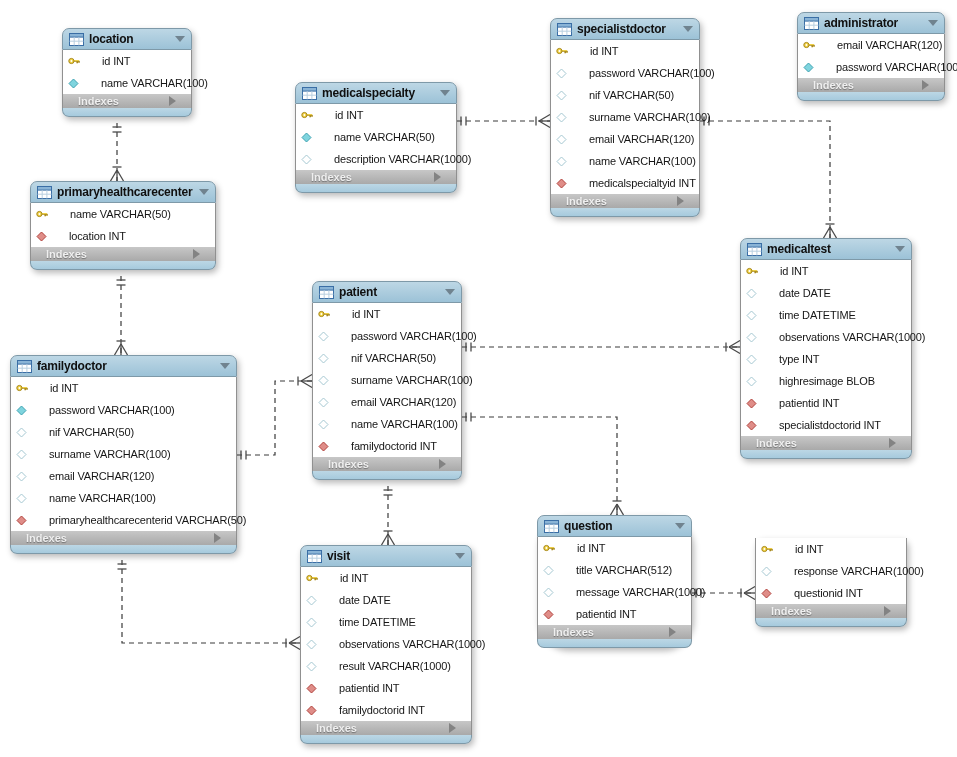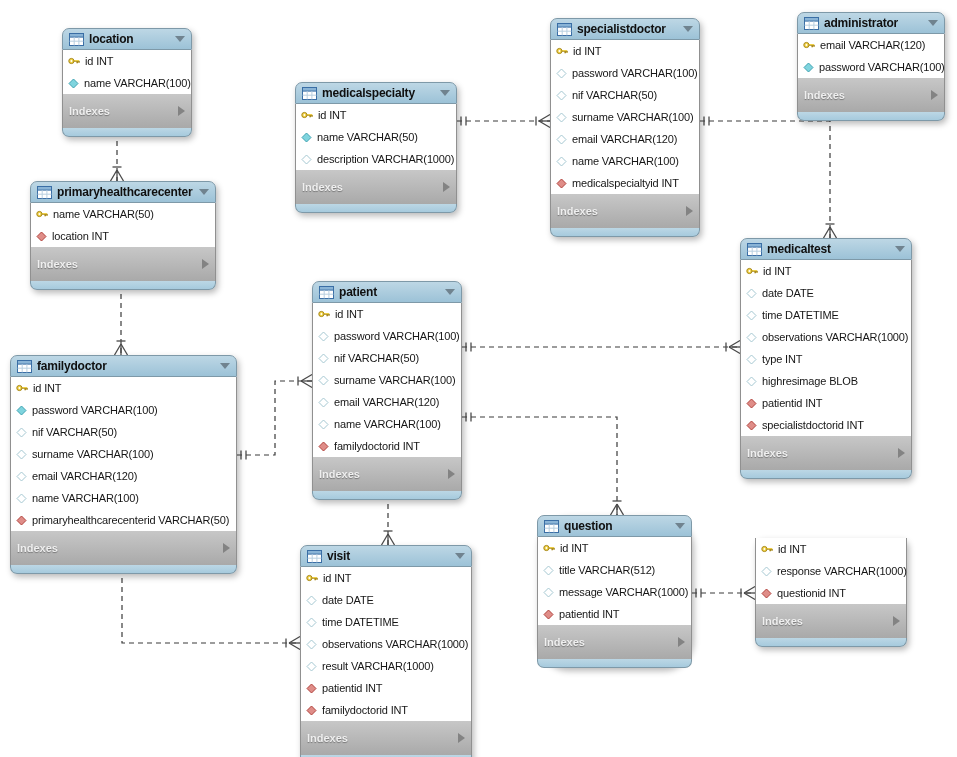--- a/index.html
+++ b/index.html
@@ -36,29 +36,29 @@
     border-left:5px solid transparent;border-right:5px solid transparent;
     border-top:6px solid #70838f;
   }
   .tbl-body{
     background:#ffffff;
     border-left:1px solid #909090;border-right:1px solid #909090;
     box-sizing:border-box;
   }
   .tbl-row{
     height:22px;
-    display:flex;align-items:center;gap:5px;
+    display:flex;align-items:center;gap:22px;
     padding:0 5px;
     font-size:11px;color:#161616;
     white-space:nowrap;letter-spacing:-0.15px;
   }
   .tbl-footer{
-    height:34px;
+    height:14px;
     display:flex;align-items:center;
-    padding:0 6px;
+    padding:0 15px;
     background:linear-gradient(#c7c7c7, var(--footer-gray));
     border-left:1px solid #909090;border-right:1px solid #909090;
     color:#efefef;font-weight:bold;font-size:11px;
     text-shadow:0 1px 1px rgba(0,0,0,0.35);
     box-sizing:border-box;
   }
   .tbl-footer .spacer{flex:1;}
   .tri-right{
     width:0;height:0;
     border-top:5px solid transparent;border-bottom:5px solid transparent;

